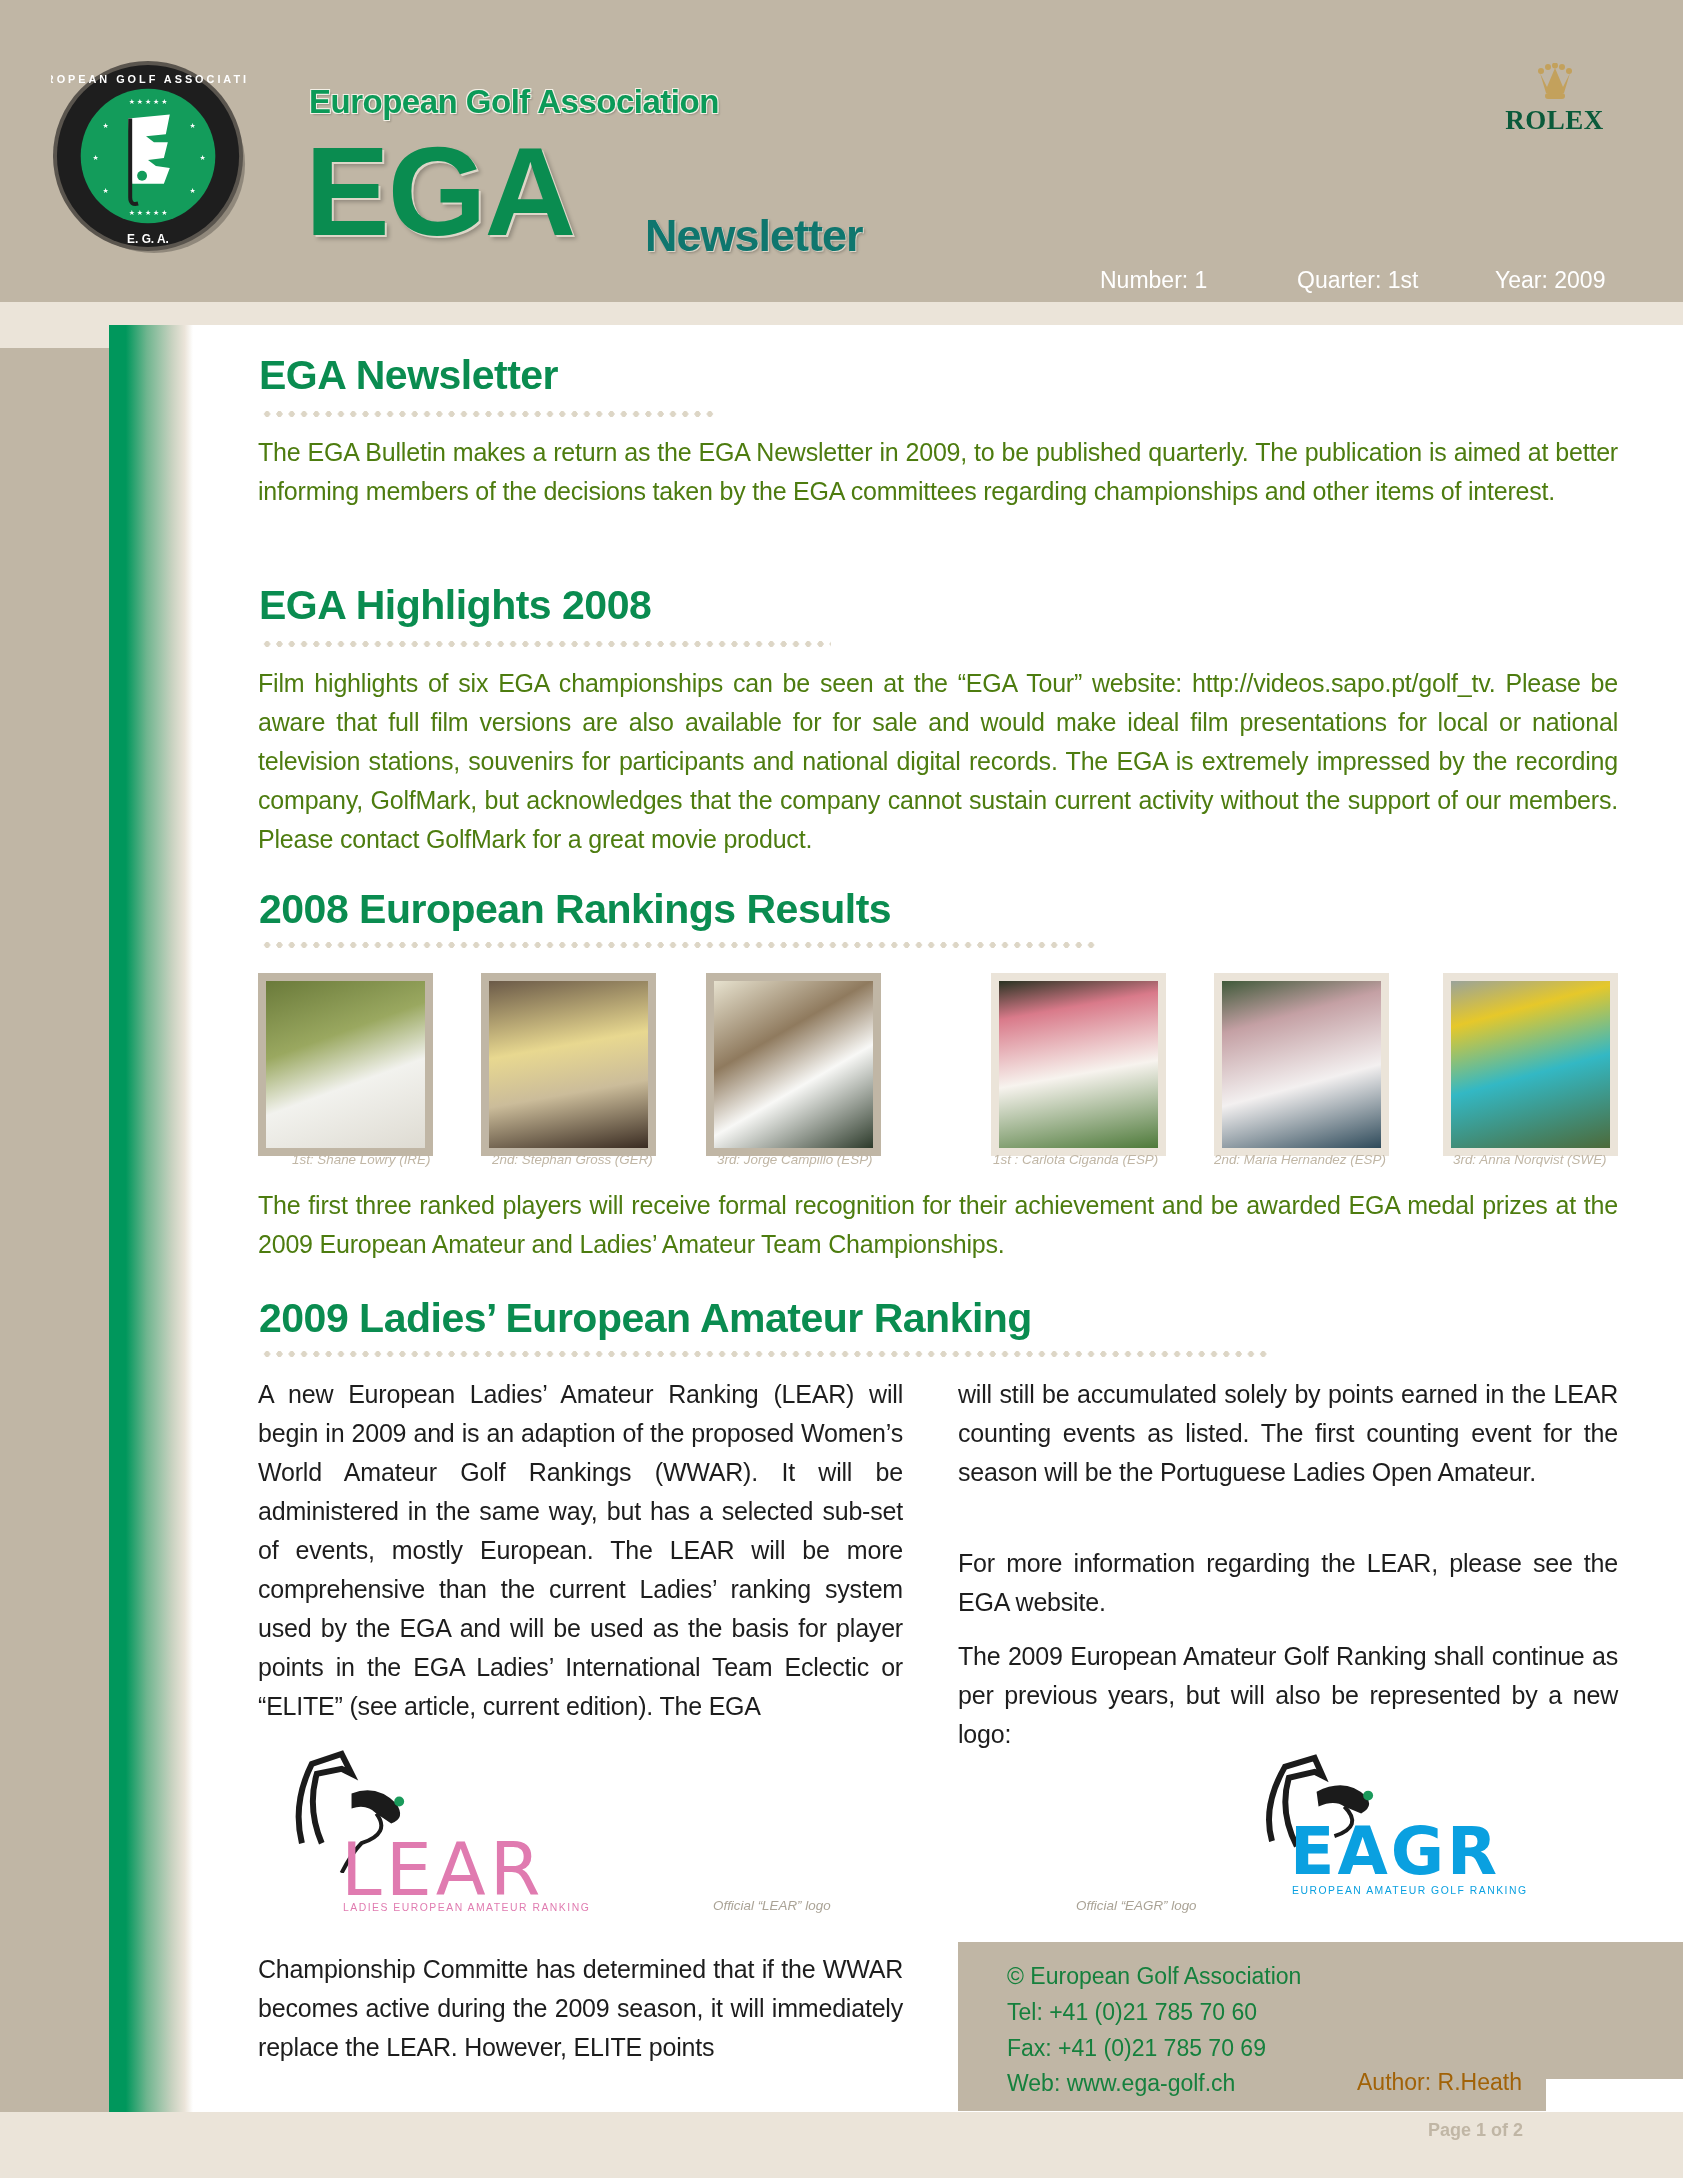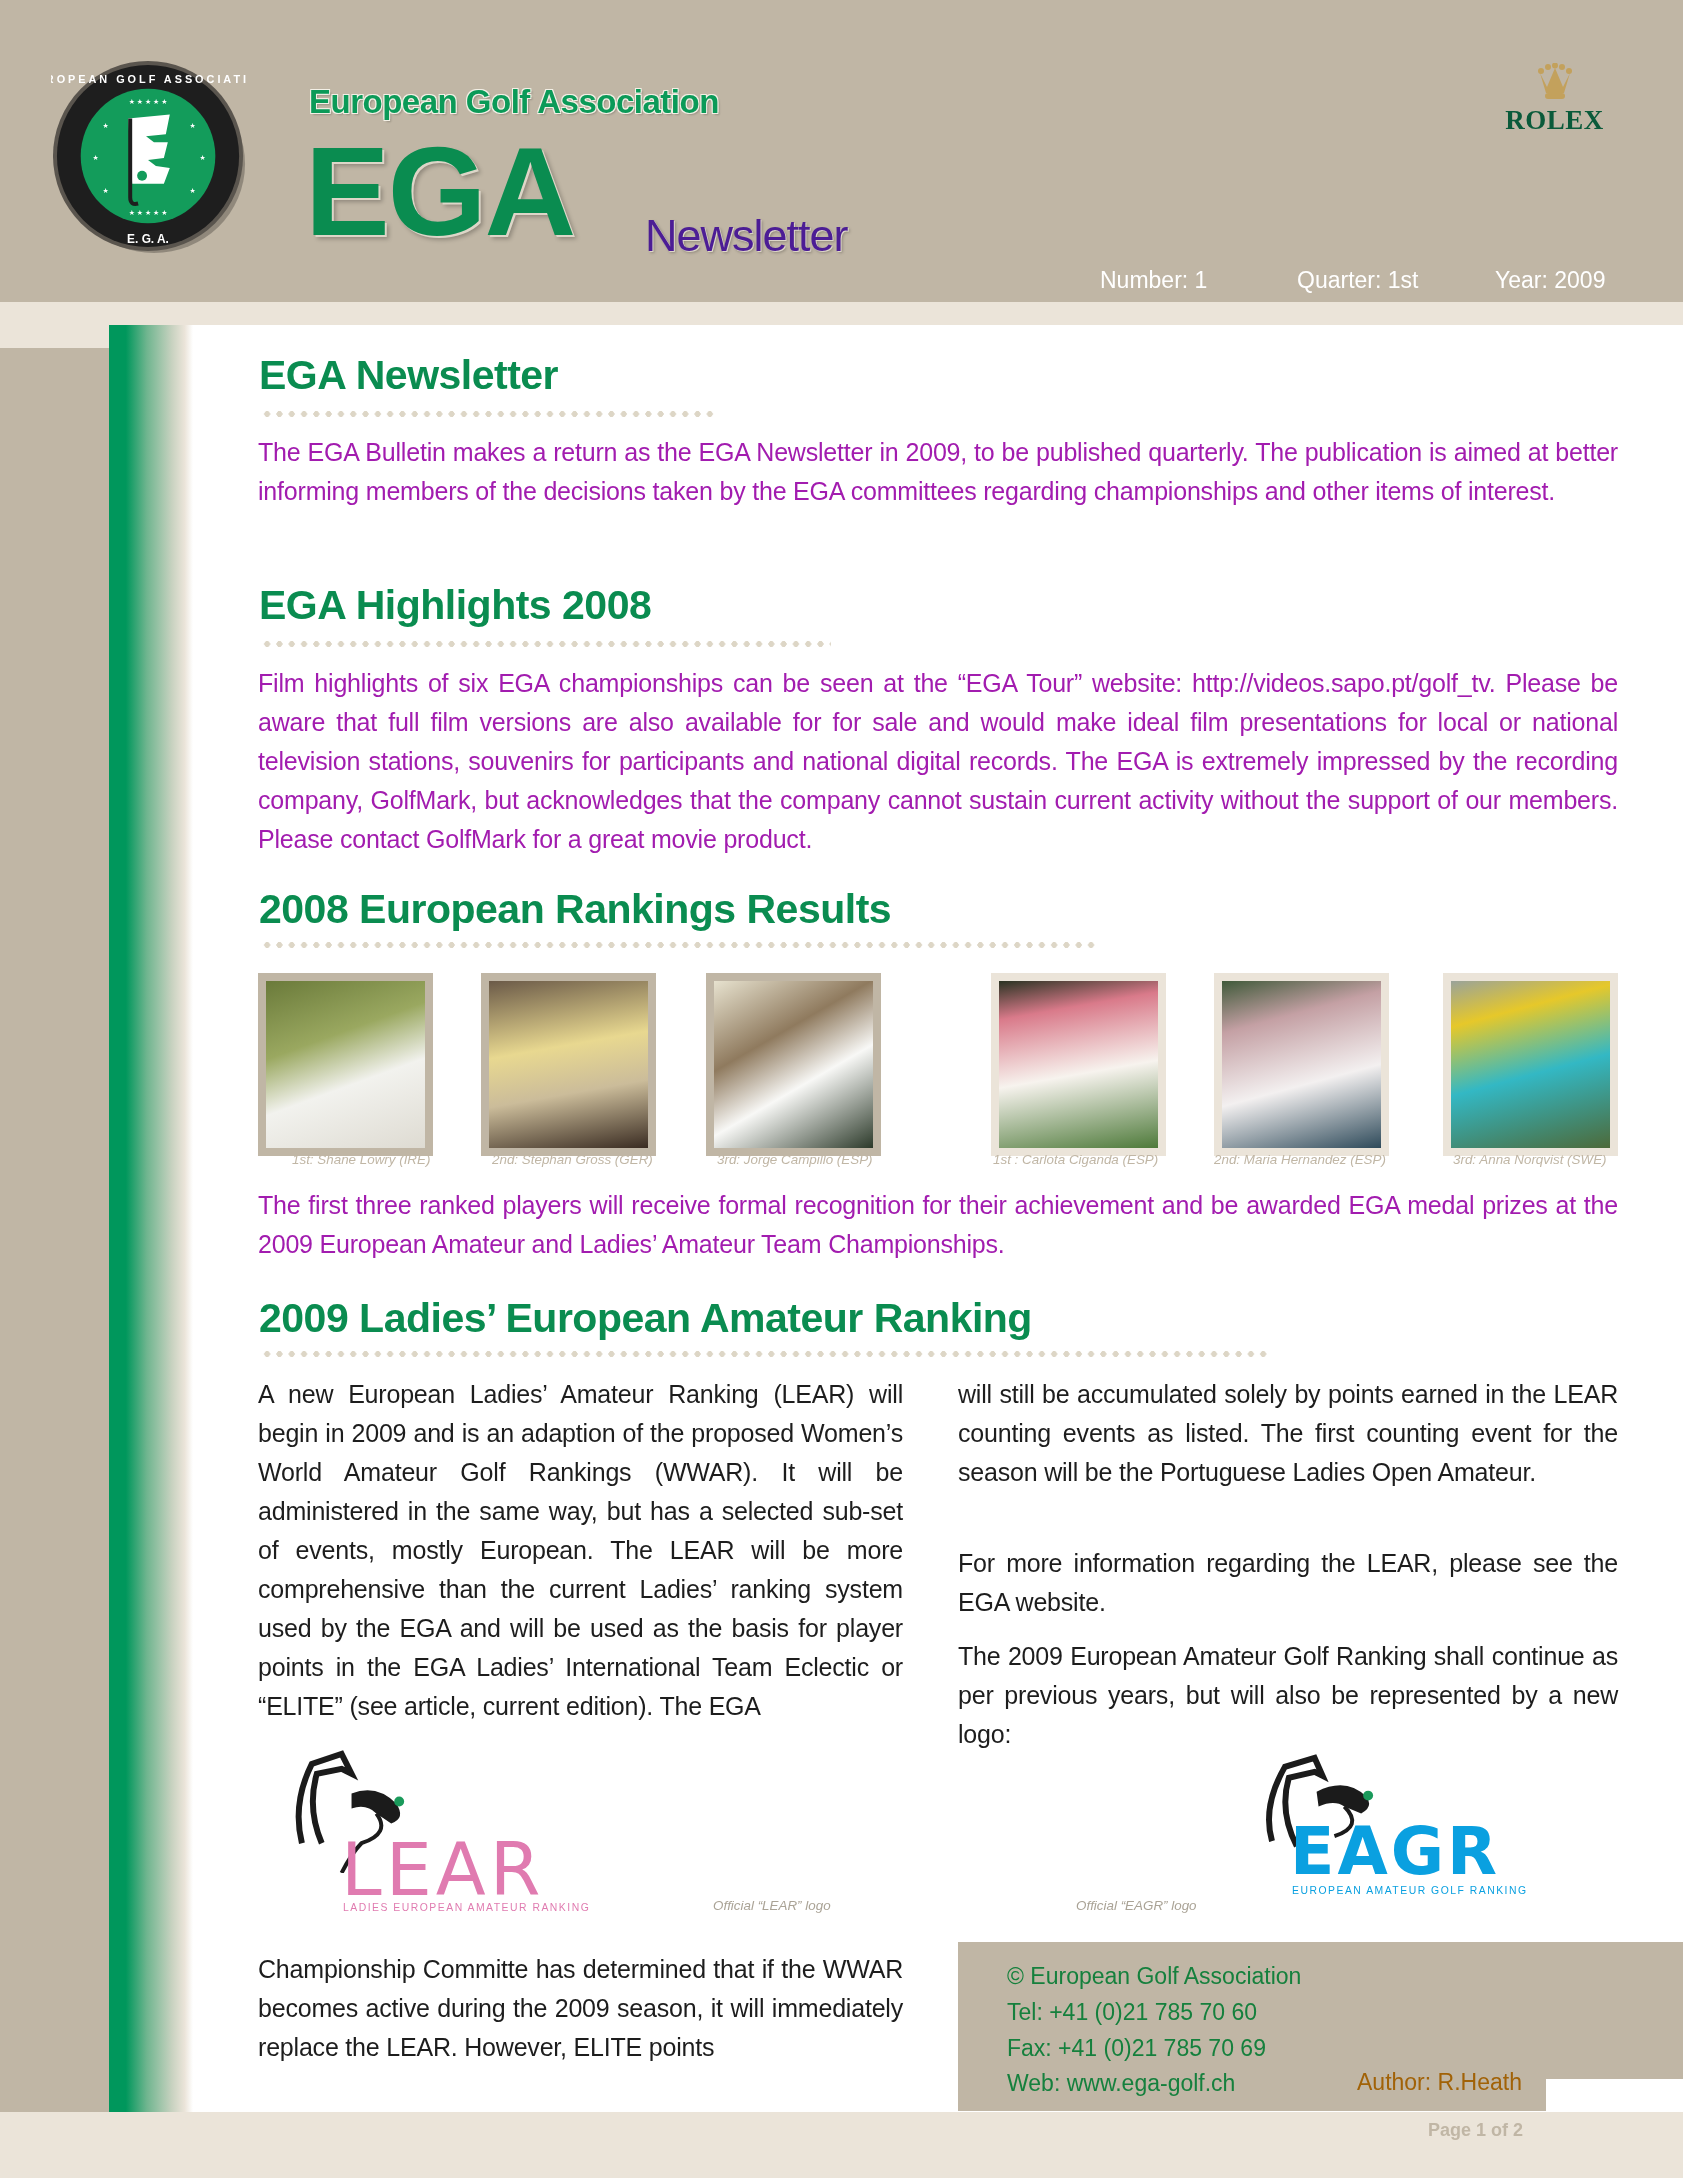--- a/index.html
+++ b/index.html
@@ -6,28 +6,28 @@
   body { width: 1683px; height: 2178px; position: relative; background: #ebe4d9; font-family: "Liberation Sans", sans-serif; overflow: hidden; }
   .abs { position: absolute; }
   .header { left: 0; top: 0; width: 1683px; height: 302px; background: #c0b6a5; }
   .cream-band { left: 0; top: 302px; width: 1683px; height: 48px; background: #ebe4d9; }
   .left-col { left: 0; top: 348px; width: 109px; height: 1764px; background: #c0b6a5; }
   .page { left: 109px; top: 325px; width: 1574px; height: 1787px; background: #fff; }
   .stripe { left: 109px; top: 325px; width: 84px; height: 1787px; background: linear-gradient(to right, #00975c 0%, #00975c 20%, #6fb58f 45%, #c8d2c0 75%, #ebe4d9 90%, #ffffff 100%); }
   .logo { left: 51px; top: 59px; width: 198px; height: 198px; }
   .brand-top { left: 309px; top: 83px; font-size: 33px; font-weight: bold; color: #0b9a58; letter-spacing: -0.5px; text-shadow: -1px -1px 0 #f3f0e6, 1px -1px 0 #f3f0e6, -1px 1px 0 #f3f0e6, 1px 1px 0 #f3f0e6, 2px 2px 2px rgba(0,0,0,.2); }
   .brand-big { left: 305px; top: 117px; font-size: 127px; font-weight: bold; color: #0a8c50; letter-spacing: -2px; line-height: 149px; text-shadow: 2px 2px 0 #ddd6c8, 4px 4px 4px rgba(0,0,0,.25); }
-  .brand-news { left: 645px; top: 210px; font-size: 45px; font-weight: normal; color: #4c1d95; letter-spacing: -1px; text-shadow: 1px 1px 0 #ddd6c8, 2px 2px 3px rgba(0,0,0,.25); }
+  .brand-news { left: 645px; top: 210px; font-size: 45px; font-weight: bold; color: #0f766e; letter-spacing: -1px; text-shadow: 1px 1px 0 #ddd6c8, 2px 2px 3px rgba(0,0,0,.25); }
   .rolex { left: 1490px; top: 63px; width: 129px; text-align: center; }
   .rolex-crown { display: block; margin: 0 auto; }
   .rolex-text { font-family: "Liberation Serif", serif; font-weight: bold; color: #0a5a3a; font-size: 27px; letter-spacing: 0.5px; margin-top: 4px; }
   .issue { top: 267px; font-size: 23px; color: #ffffff; }
   h2 { position: absolute; left: 259px; font-size: 41px; font-weight: bold; color: #0a8c50; letter-spacing: -0.5px; }
   .dots { position: absolute; left: 261px; height: 8px; background-image: radial-gradient(circle, #ddd6c6 2.8px, transparent 3.2px); background-size: 12.3px 8px; background-repeat: repeat-x; }
-  .para { position: absolute; left: 258px; width: 1360px; font-size: 25px; line-height: 39px; color: #a21caf; text-align: justify; letter-spacing: -0.2px; }
+  .para { position: absolute; left: 258px; width: 1360px; font-size: 25px; line-height: 39px; color: #4d7c0f; text-align: justify; letter-spacing: -0.2px; }
   .col-p { position: absolute; font-size: 25px; line-height: 39px; color: #1d1d1d; text-align: justify; letter-spacing: -0.2px; }
   .photo { position: absolute; top: 973px; width: 175px; height: 183px; padding: 8px; }
   .photo.m { background: #c0b6a5; }
   .photo.f { background: #ebe4d9; }
   .photo .img { width: 100%; height: 100%; }
   .cap { position: absolute; top: 1152px; font-size: 13.4px; font-style: italic; color: #c0b6a5; white-space: nowrap; }
   .logo-cap { position: absolute; font-size: 13.4px; font-style: italic; color: #aaa396; text-align: center; }
   .footer-box { left: 958px; top: 1942px; width: 588px; height: 169px; background: #c0b6a5; }
   .footer-box-ext { left: 1546px; top: 1942px; width: 137px; height: 137px; background: #c0b6a5; }
   .foot-line { position: absolute; left: 1007px; font-size: 23px; color: #15803d; }

